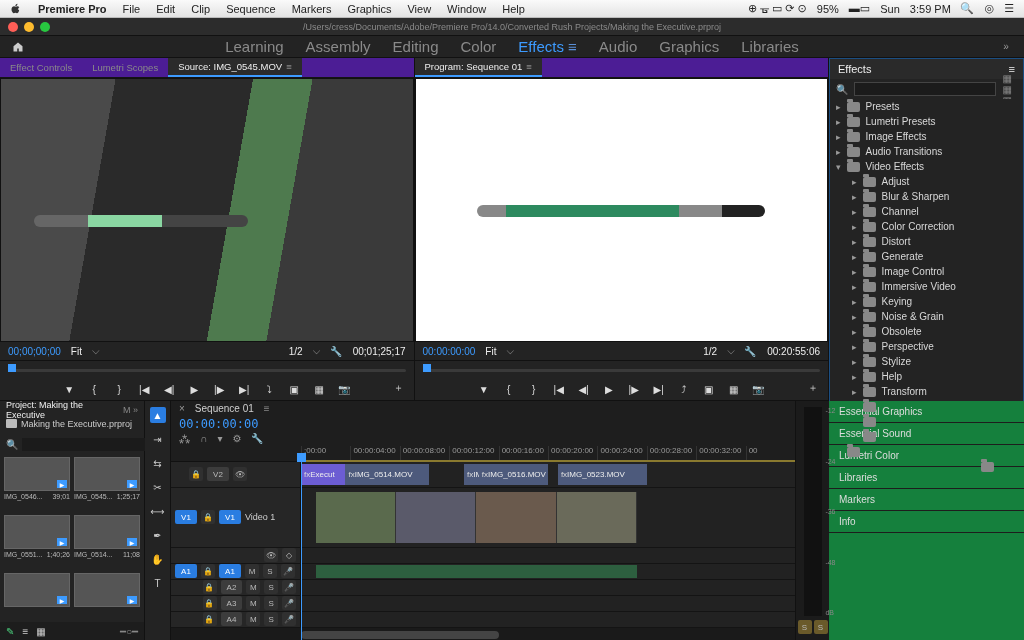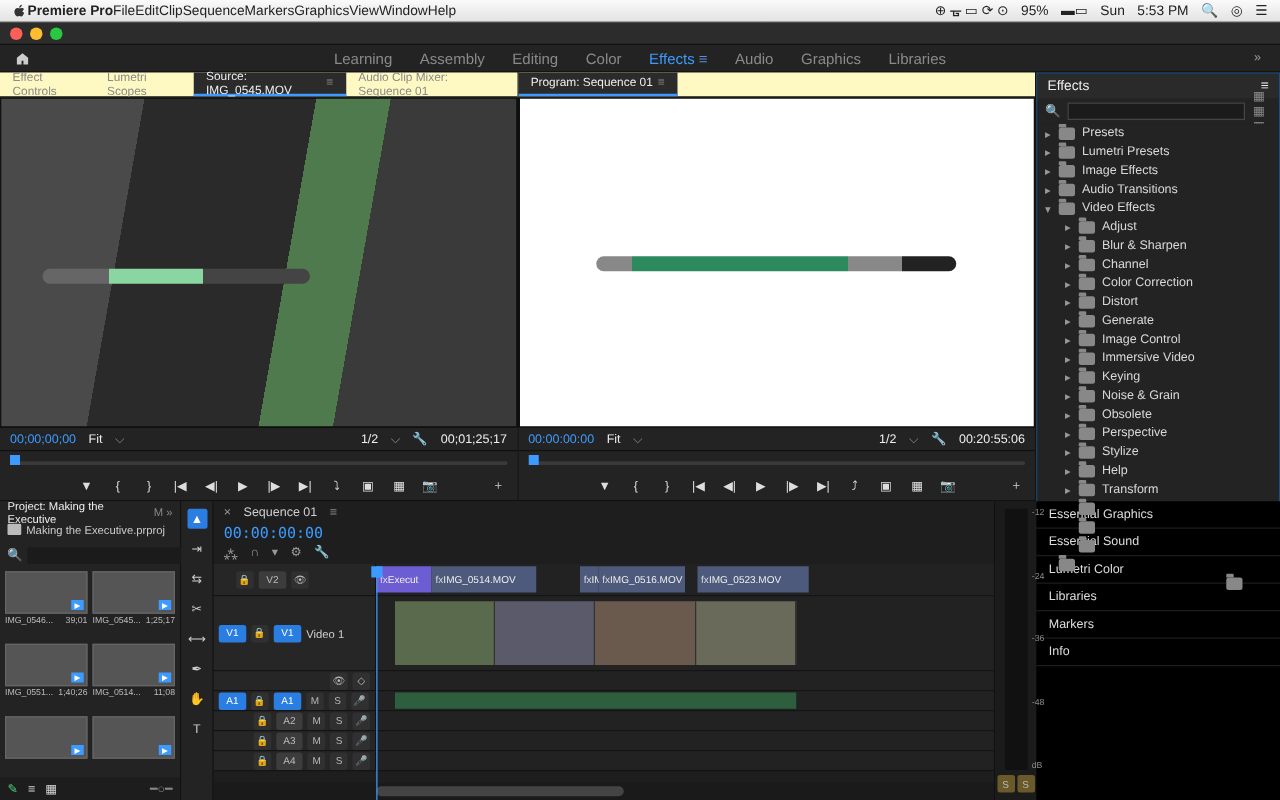--- a/index.html
+++ b/index.html
@@ -5,40 +5,40 @@
   :root{
     --bg0:#1b1b1b; --bg1:#232323; --bg2:#2a2a2a; --bg3:#333; --bg4:#3a3a3a;
     --line:#111; --text:#cfcfcf; --text-dim:#8a8a8a; --accent:#2a7de1; --accent2:#3d9bff;
     --yellow:#e6c84b; --purple:#6c5dd3;
   }
   *{box-sizing:border-box;font-family:-apple-system,Helvetica,Arial,sans-serif;}
   body{margin:0;width:1024px;height:640px;background:var(--bg1);color:var(--text);font-size:10px;overflow:hidden;}
   svg{display:block}
 
   
-  .mac{height:18px;background:linear-gradient(#fafafa,#e3e3e3);display:flex;align-items:center;gap:0;padding:0 10px;color:#222;font-size:11px;border-bottom:1px solid #bbb;}
+  .mac{height:18px;background:linear-gradient(#fafafa,#e3e3e3);display:flex;align-items:center;gap:16px;padding:0 10px;color:#222;font-size:11px;border-bottom:1px solid #bbb;}
   .mac .right{margin-left:auto;display:flex;gap:10px;align-items:center}
   .mac b{font-weight:600}
 
   
   .title{height:18px;background:#2c2c2c;display:flex;align-items:center;justify-content:center;color:var(--text-dim);font-size:9px;border-bottom:1px solid #111;position:relative}
   .traffic{position:absolute;left:8px;display:flex;gap:6px}
   .traffic span{width:10px;height:10px;border-radius:50%}
 
   
   .ws{height:22px;background:#232323;display:flex;align-items:center;border-bottom:1px solid #111}
   .home{width:36px;height:100%;display:flex;align-items:center;justify-content:center}
   .ws-tabs{margin:0 auto;display:flex;gap:22px}
-  .ws-tab{font-size:12px;color:var(--text-dim);cursor:pointer}
+  .ws-tab{font-size:15px;color:var(--text-dim);cursor:pointer}
   .ws-tab.on{color:var(--accent2)}
 
   
   .main{display:flex;height:calc(640px - 18px - 18px - 22px - 240px);}
   .panel{display:flex;flex-direction:column;background:var(--bg1)}
-  .tabs{height:20px;background:#fef9c3;display:flex;align-items:center;border-bottom:1px solid #141414}
+  .tabs{height:20px;background:#4c1d95;display:flex;align-items:center;border-bottom:1px solid #141414}
   .tab{padding:0 10px;color:var(--text-dim);font-size:9.5px;cursor:pointer;display:flex;align-items:center;gap:4px}
   .tab.on{color:#eee;background:#2b2b2b;border-bottom:2px solid var(--accent2);height:100%}
 
   .monitor{flex:1;background:#000;position:relative;border:1px solid #111}
   .under{height:18px;background:#232323;display:flex;align-items:center;gap:10px;padding:0 8px;color:var(--accent2)}
   .under .right{margin-left:auto;display:flex;gap:10px;align-items:center}
   .dimw{color:#eee}
   .ruler{height:18px;background:#232323;position:relative;border-top:1px solid #111}
   .ruler::before{content:"";position:absolute;left:8px;right:8px;top:8px;height:3px;background:#3a3a3a;border-radius:2px}
   .playhead{position:absolute;left:8px;top:3px;width:8px;height:8px;background:var(--accent2)}
@@ -49,21 +49,21 @@
   
   .effects{border:1px solid #1b4e82}
   .fx-head{height:20px;background:#2a2a2a;display:flex;align-items:center;padding:0 8px;font-size:11px;color:#eee;justify-content:space-between}
   .fx-search{height:20px;background:#232323;display:flex;align-items:center;padding:0 6px;gap:6px}
   .fx-search input{flex:1;background:#1b1b1b;border:1px solid #444;color:#ccc;height:14px;font-size:10px;padding:0 4px}
   .fx-list{flex:1;overflow:hidden;background:#232323}
   .fx-item{display:flex;align-items:center;gap:6px;padding:2px 6px 2px 4px;color:#d8d8d8;font-size:10px;cursor:pointer}
   .fx-item .tw{color:#999;font-size:9px}
   .foldericon{width:13px;height:10px;background:#888;border-radius:2px;position:relative}
   .foldericon::before{content:"";position:absolute;top:-3px;left:0;width:6px;height:3px;background:#888;border-radius:1px 1px 0 0}
-  .sidelist{background:#000000}
+  .sidelist{background:#15803d}
   .side-item{padding:5px 10px;color:#ddd;font-size:10px;border-bottom:1px solid #1d1d1d;cursor:pointer}
 
   
   .bottom{height:240px;display:flex;border-top:1px solid #111}
   .proj{width:145px;background:#232323;display:flex;flex-direction:column;border-right:1px solid #111}
   .proj-head{height:18px;display:flex;align-items:center;padding:0 6px;font-size:9px;color:#eee}
   .proj-sub{height:16px;display:flex;align-items:flex-start;gap:4px;padding:0 6px;color:#ccc;font-size:9px}
   .bin{width:11px;height:9px;background:#bbb;border-radius:1px}
   .proj-search{height:18px;display:flex;align-items:center;padding:0 6px;gap:4px}
   .proj-search input{flex:1;background:#1b1b1b;border:none;height:13px;color:#ccc;font-size:9px;padding:0 3px}
@@ -128,33 +128,34 @@
   <span>Markers</span>
   <span>Graphics</span>
   <span>View</span>
   <span>Window</span>
   <span>Help</span>
   <div class="right">
     <span>⊕ ᚗ ▭ ⟳ ⊙</span>
     <span>95%</span>
     <span>▬▭</span>
     <span>Sun</span>
-    <span>5:53 PM</span>
+    <span>3:59 PM</span>
     <span>🔍</span>
     <span>◎</span>
     <span>☰</span>
   </div>
 </div>
 
 <div class="title">
   <div class="traffic">
     <span style="background:#ff5f57"></span>
       <span style="background:#febc2e"></span>
       <span style="background:#28c840"></span>
   </div>
+  <span>/Users/cress/Documents/Adobe/Premiere Pro/14.0/Converted Rush Projects/Making the Executive.prproj</span>
 </div>
 
 <div class="ws">
   <div class="home">
     <svg class="icon" viewBox="0 0 16 16">
         <path fill="#ccc" d="M8 2l6 5v7H9v-4H7v4H2V7z"></path>
       </svg>
   </div>
   <div class="ws-tabs" id="ws-tabs">
       <div class="ws-tab">Learning</div>
@@ -172,21 +173,20 @@
 <div class="main">
 
   <div class="panel" style="flex:1;border-right:1px solid #111">
     <div class="tabs">
       <div class="tab">Effect Controls</div>
       <div class="tab">Lumetri Scopes</div>
       <div class="tab on">
           <span>Source: IMG_0545.MOV</span> 
           <span style="color:#888">≡</span>
         </div>
-      <div class="tab">Audio Clip Mixer: Sequence 01</div>
     </div>
     <div class="monitor">
       <div class="src-img">
         <div class="pen" style="top:52%;left:8%;right:40%;background:linear-gradient(90deg,#666 0 25%,#8ad6a2 25% 60%,#444 60% 100%)"></div>
       </div>
     </div>
     <div class="under">
       <span>00;00;00;00</span>
       <span class="dimw">Fit</span>
         <span style="color:#888">⌵</span>
@@ -496,20 +496,33 @@
         <span style="color:#888">≡</span>
     </div>
     <div style="padding:0 8px"><span class="tc">00:00:00:00</span></div>
     <div class="tl-ctl">
       <span>⁂</span>
       <span>∩</span>
       <span>▾</span>
       <span>⚙</span>
       <span>🔧</span>
     </div>
+    <div class="tl-ruler" id="tl-ruler">
+      <div style="position:absolute;left:130px;right:0;top:14px;height:3px;background:#8a7a2f"></div>
+    <div class="tick">:00:00</div>
+        <div class="tick">00:00:04:00</div>
+        <div class="tick">00:00:08:00</div>
+        <div class="tick">00:00:12:00</div>
+        <div class="tick">00:00:16:00</div>
+        <div class="tick">00:00:20:00</div>
+        <div class="tick">00:00:24:00</div>
+        <div class="tick">00:00:28:00</div>
+        <div class="tick">00:00:32:00</div>
+        <div class="tick">00</div>
+      </div>
     <div class="pl" style="top:52px"></div>
     <div class="tracks">
       <div class="trk">
         <div class="trk-h">
           <span class="vhead"></span>
           <span class="tog">🔒</span>
           <span class="tog lbl">V2</span>
           <span class="tog">👁</span>
         </div>
         <div class="trk-c" id="v2c">

